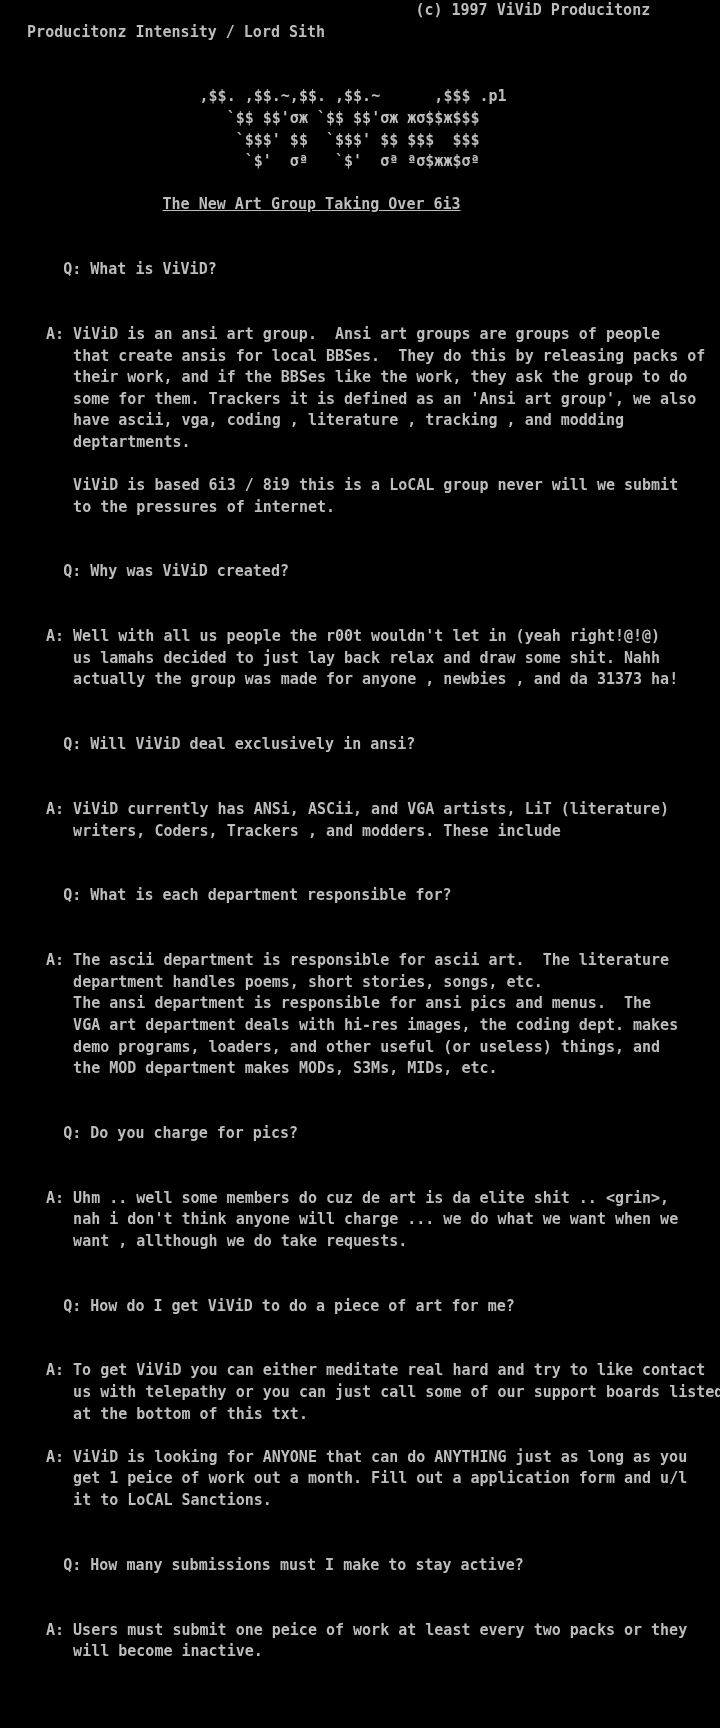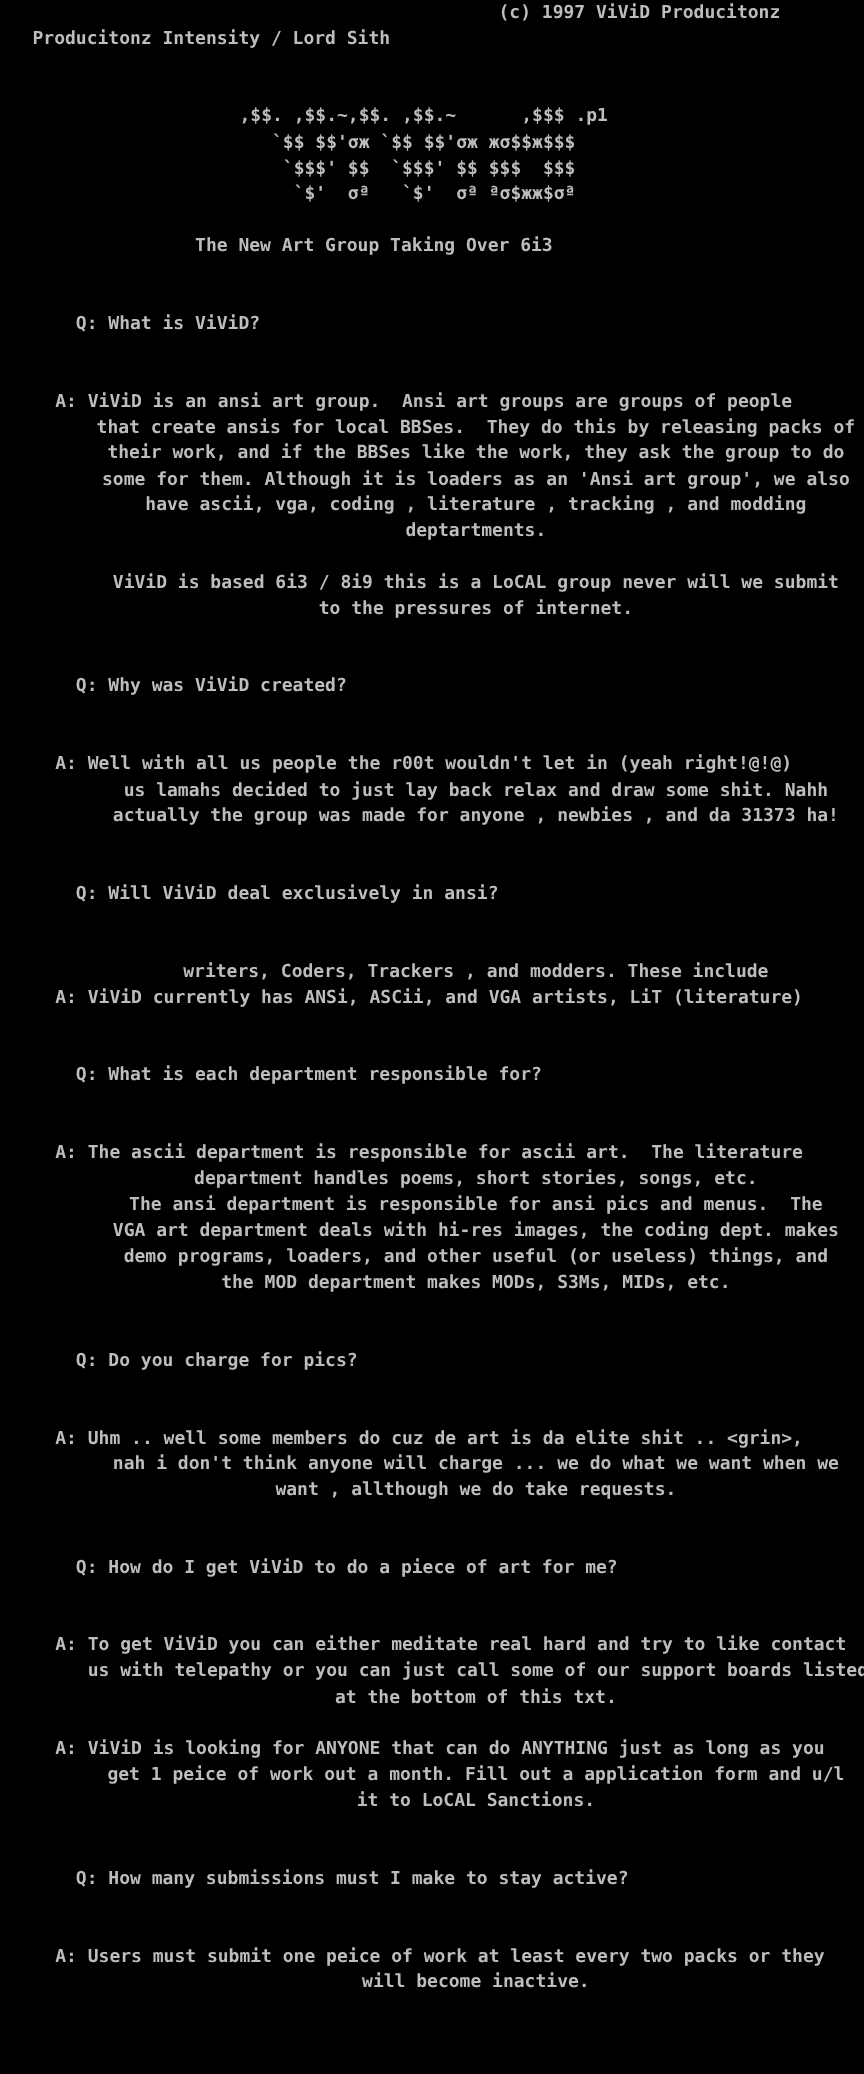--- a/index.html
+++ b/index.html
@@ -10,31 +10,31 @@
     background:var(--bg);
     font-family:"DejaVu Sans Mono", monospace;
     font-weight:bold;
     font-size:15px;
     line-height:21.6px;
     color:var(--fg);
   }
   .line { min-height:21.6px; white-space:pre; }
   .m1  { margin-top:21.6px;padding-left:37px; }          
   .ind1 { padding-left:1ch; }           
-  .ind4 { padding-left:4ch;text-align:center; }           
+  .ind4 { padding-left:4ch; }           
   .pfx { display:inline-block; width:3ch; } 
   
   .hdr { position:relative; }
   .hdr .right { position:absolute; left:46ch; top:0; }
   
   .logo-l1 { padding-left:18ch; }
   .logo-l2 { padding-left:21ch; }
   .logo-l3 { padding-left:22ch; }
   .logo-l4 { padding-left:23ch; }
-  .tagline { padding-left:18ch; }
+  .tagline { padding-left:18ch;text-decoration:underline; }
 </style>
 </head>
 <body>
 
 <div class="line ind1 hdr">
   <span>Producitonz Intensity / Lord Sith</span>
   <span class="right">(c) 1997 ViViD Producitonz</span>
 </div>
 
 <div id="logo" class="m1">
@@ -48,21 +48,21 @@
 
 <div id="faq">
   <section>
     <div class="line ind1 m1">
       <span class="pfx">Q:</span><span>What is ViViD?</span>
     </div>
     <div class="m1">
         <div class="line ind1"><span class="pfx">A:</span><span>ViViD is an ansi art group.  Ansi art groups are groups of people</span></div>
         <div class="line ind4">that create ansis for local BBSes.  They do this by releasing packs of</div>
         <div class="line ind4">their work, and if the BBSes like the work, they ask the group to do</div>
-        <div class="line ind4">some for them. Although it is loaders as an 'Ansi art group', we also</div>
+        <div class="line ind4">some for them. Trackers it is defined as an 'Ansi art group', we also</div>
         <div class="line ind4">have ascii, vga, coding , literature , tracking , and modding</div>
         <div class="line ind4">deptartments.</div>
         <div class="line"></div>
         <div class="line ind4">ViViD is based 6i3 / 8i9 this is a LoCAL group never will we submit</div>
         <div class="line ind4">to the pressures of internet.</div>
       </div>
   </section>
 
   <section>
     <div class="line ind1 m1">
@@ -73,22 +73,22 @@
         <div class="line ind4">us lamahs decided to just lay back relax and draw some shit. Nahh</div>
         <div class="line ind4">actually the group was made for anyone , newbies , and da 31373 ha!</div>
       </div>
   </section>
 
   <section>
     <div class="line ind1 m1">
       <span class="pfx">Q:</span><span>Will ViViD deal exclusively in ansi?</span>
     </div>
     <div class="m1">
+        <div class="line ind1"><span class="pfx">A:</span><span>ViViD currently has ANSi, ASCii, and VGA artists, LiT (literature)</span></div>
         <div class="line ind4">writers, Coders, Trackers , and modders. These include</div>
-        <div class="line ind1"><span class="pfx">A:</span><span>ViViD currently has ANSi, ASCii, and VGA artists, LiT (literature)</span></div>
       </div>
   </section>
 
   <section>
     <div class="line ind1 m1">
       <span class="pfx">Q:</span><span>What is each department responsible for?</span>
     </div>
     <div class="m1">
         <div class="line ind1"><span class="pfx">A:</span><span>The ascii department is responsible for ascii art.  The literature</span></div>
         <div class="line ind4">department handles poems, short stories, songs, etc.</div>

